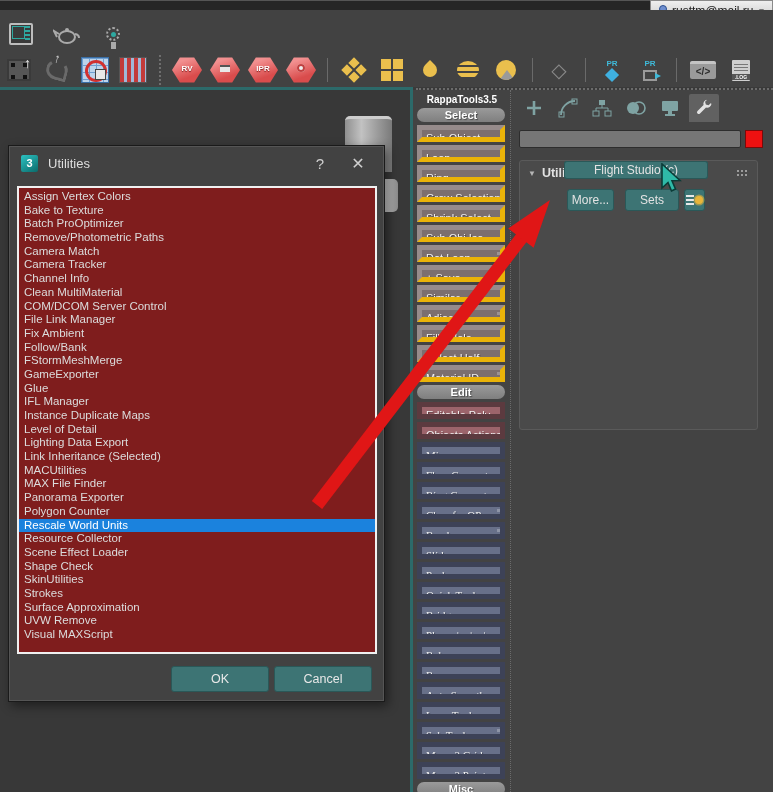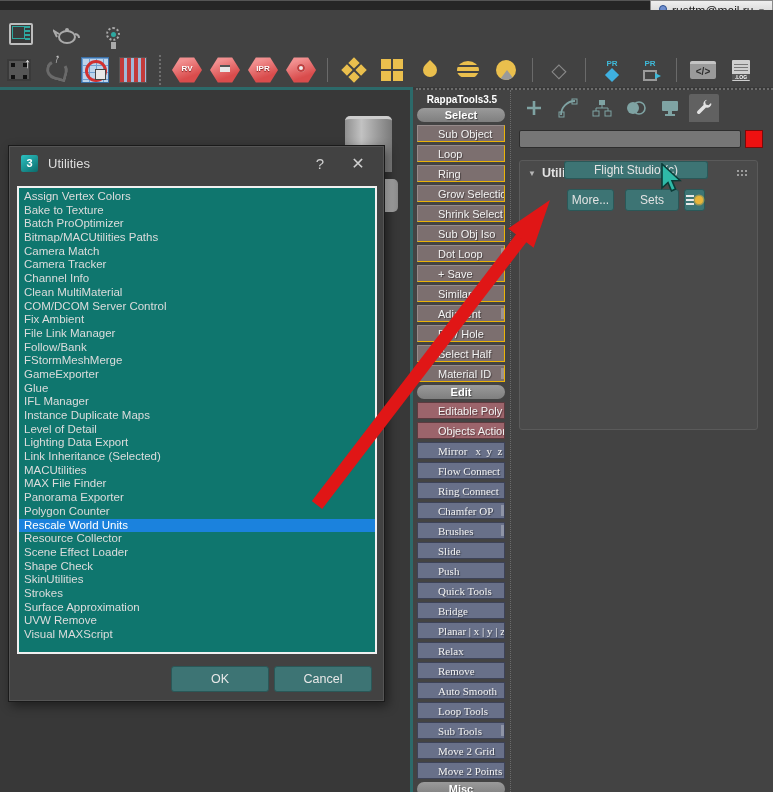--- a/index.html
+++ b/index.html
@@ -83,37 +83,37 @@
 
   
   .dialog{left:8px;top:145px;width:377px;height:557px;background:#424242;border:1px solid #1a1a1a;
     box-shadow:3px 4px 10px rgba(0,0,0,.45), inset 0 0 0 1px #555;z-index:5;}
   .dlg-title{position:absolute;left:0;top:0;right:0;height:34px;display:flex;align-items:center;padding:0 12px;gap:10px;}
   .dlg-logo{width:17px;height:17px;border-radius:2px;background:linear-gradient(145deg,#2cc3c3,#0b6a6a);
     color:#fff;font-weight:bold;font-size:11px;display:flex;align-items:center;justify-content:center;}
   .dlg-title-text{font-size:13px;color:#dedede;flex:1;}
   .dlg-help,.dlg-close{color:#cfcfcf;font-size:15px;width:28px;text-align:center;cursor:default;}
   .dlg-close{font-size:16px;}
-  .util-list{position:absolute;left:8px;top:40px;width:360px;height:468px;border:2px solid #f0f0f0;background:#0f766e;padding-top:2px;overflow:hidden;}
+  .util-list{position:absolute;left:8px;top:40px;width:360px;height:468px;border:2px solid #f0f0f0;background:#7f1d1d;padding-top:2px;overflow:hidden;}
   .util-item{height:13.7px;line-height:13.7px;padding-left:5px;font-size:11.5px;color:#dcdcdc;white-space:nowrap;}
   .util-item.selected{background:#1b82dd;color:#fff;}
   .dlg-btn{position:absolute;width:98px;height:26px;background:#3d7474;border:1px solid #2a5858;border-radius:3px;
     color:#e8e8e8;font-size:12.5px;display:flex;align-items:center;justify-content:center;}
   .dlg-ok{left:150px;top:520px;margin-left:12px;}
   .dlg-cancel{left:265px;top:520px;}
 
   
   .right-bg{left:413px;top:90px;width:360px;height:702px;background:#434343;}
 
   .rappatools{left:415px;top:92px;width:94px;height:700px;z-index:2;}
   .rt-title{height:16px;line-height:16px;text-align:center;color:#fff;font-weight:bold;font-size:10px;white-space:nowrap;}
   .rt-hdr{height:14px;line-height:14px;margin:0 4px 3px 2px;background:linear-gradient(#9a9a9a,#7f7f7f);
     color:#fff;font-weight:bold;font-size:11px;text-align:center;text-shadow:1px 1px 1px #4a4a4a;border-radius:7px;}
-  .rt-btn{height:17px;line-height:16px;margin:0 4px 3px 2px;padding-left:20px;font-size:11px;color:#f2f2f2;
-    text-shadow:1px 1px 1px rgba(0,0,0,.45);border:1px solid #eab308;white-space:pre;overflow:hidden;position:relative;}
+  .rt-btn{height:17px;line-height:16px;margin:0 4px 3px 2px;padding-left:4px;font-size:11px;color:#f2f2f2;
+    text-shadow:1px 1px 1px rgba(0,0,0,.45);border:5px solid #eab308;white-space:pre;overflow:hidden;position:relative;}
   .rt-btn.select{background:#7c6f6f;border-top-color:#968b8b;border-left-color:#968b8b;}
   .rt-btn.edit{background:#9c646b;border-top-color:#b8858c;border-left-color:#b8858c;border-color:#5c3a3f;}
   .rt-btn.tools{background:#687089;border-top-color:#8890a8;border-left-color:#8890a8;border-color:#3d4257;font-family:Liberation Serif, serif;}
   .rt-btn.notch:after{content:"";position:absolute;right:0;top:2px;bottom:2px;width:3px;background:rgba(255,255,255,.25);}
 
   .cmd-panel{left:510px;top:90px;width:263px;height:702px;border-left:1px dotted #6b6b6b;z-index:2;}
   .cmd-tabs{position:absolute;left:8px;top:4px;display:flex;gap:4px;}
   .cmd-tab{width:30px;height:28px;display:flex;align-items:center;justify-content:center;border-radius:2px 2px 0 0;}
   .cmd-tab.active{background:#616161;}
   .cmd-tab svg{display:block;}
@@ -387,28 +387,28 @@
       <span class="dlg-logo">3</span>
       <span class="dlg-title-text">Utilities</span>
       <span class="dlg-help">?</span>
       <span class="dlg-close">✕</span>
     </div>
     <div class="util-list">
 
     <div class="util-item">Assign Vertex Colors</div>
         <div class="util-item">Bake to Texture</div>
         <div class="util-item">Batch ProOptimizer</div>
-        <div class="util-item">Bitmap/MACUtilities Paths</div>
+        <div class="util-item">Remove/Photometric Paths</div>
         <div class="util-item">Camera Match</div>
         <div class="util-item">Camera Tracker</div>
         <div class="util-item">Channel Info</div>
         <div class="util-item">Clean MultiMaterial</div>
         <div class="util-item">COM/DCOM Server Control</div>
+        <div class="util-item">File Link Manager</div>
         <div class="util-item">Fix Ambient</div>
-        <div class="util-item">File Link Manager</div>
         <div class="util-item">Follow/Bank</div>
         <div class="util-item">FStormMeshMerge</div>
         <div class="util-item">GameExporter</div>
         <div class="util-item">Glue</div>
         <div class="util-item">IFL Manager</div>
         <div class="util-item">Instance Duplicate Maps</div>
         <div class="util-item">Level of Detail</div>
         <div class="util-item">Lighting Data Export</div>
         <div class="util-item">Link Inheritance (Selected)</div>
         <div class="util-item">MACUtilities</div>

